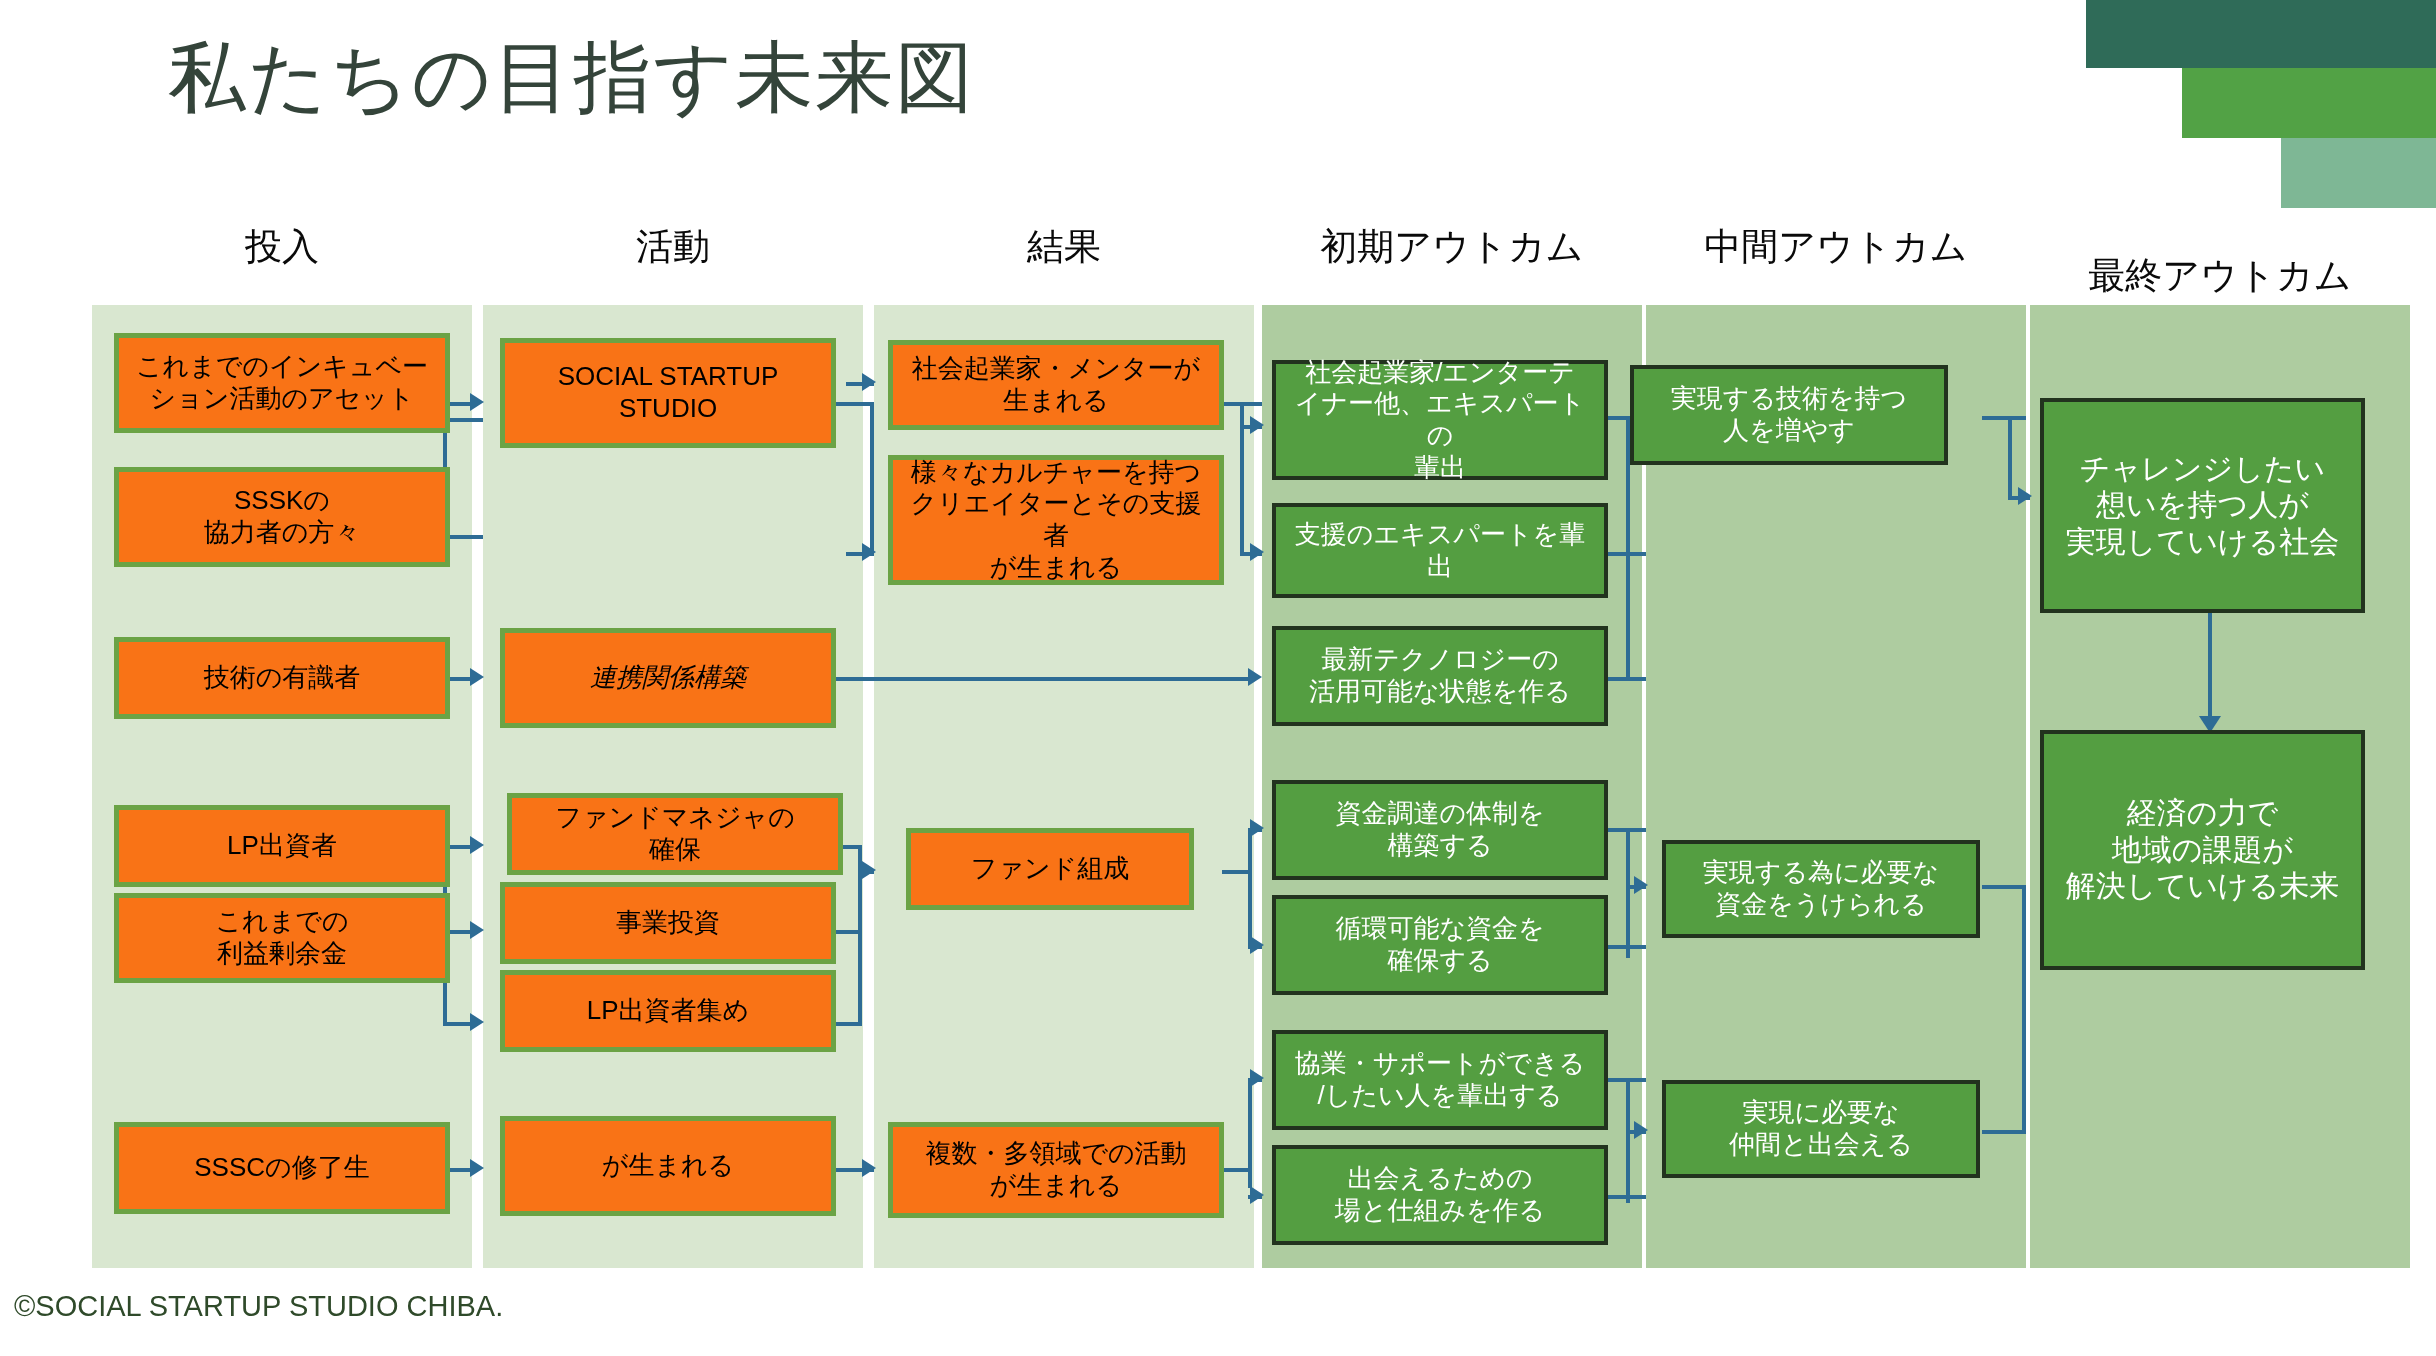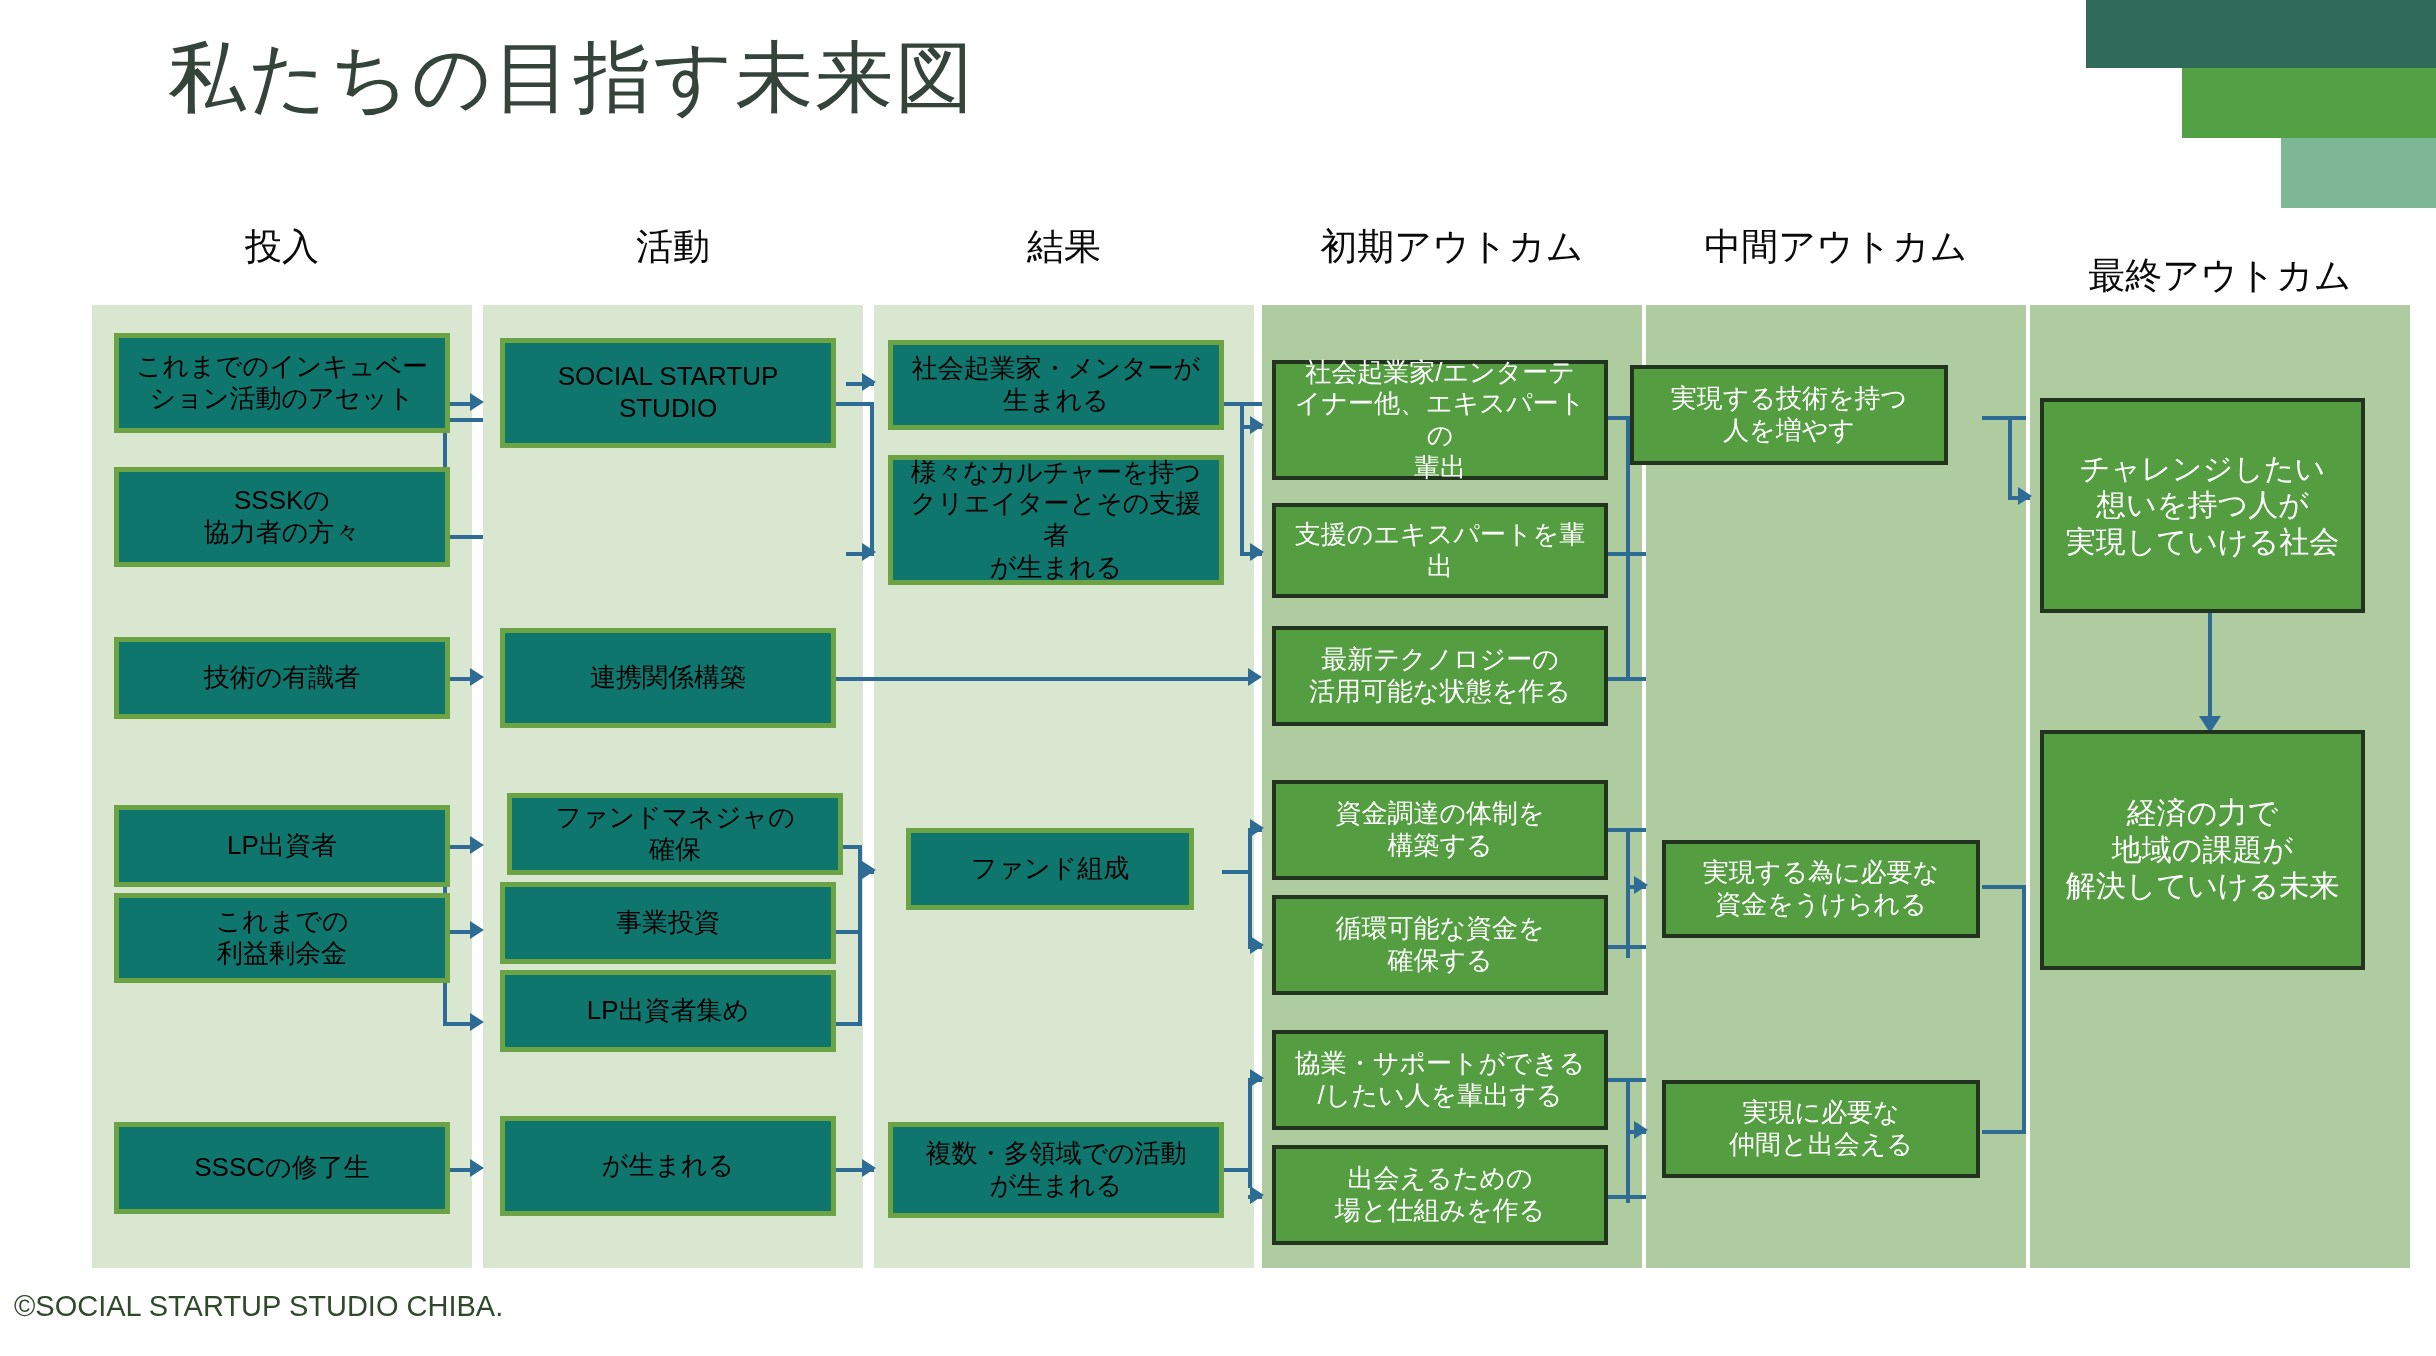--- a/index.html
+++ b/index.html
@@ -34,21 +34,21 @@
   .band.light{background:#D9E7D0;}
   .band.mid{background:#AECCA0;}
 
   
   .node{
     position:absolute;box-sizing:border-box;
     display:flex;align-items:center;justify-content:center;
     text-align:center;line-height:1.22;
   }
   .node.white{
-    background:#0f766e;border:5px solid #6BA345;color:#000000;
+    background:#f97316;border:5px solid #6BA345;color:#000000;
     font-size:26px;
   }
   .node.green{
     background:#549E41;border:4px solid #22331E;color:#ffffff;
     font-size:26px;
   }
   .node.final{
     background:#549E41;border:4px solid #22331E;color:#ffffff;
     font-size:30px;
   }
@@ -211,21 +211,21 @@
 <div class="node white" style="left:114px;top:893px;width:336px;height:90px;">
     <span>これまでの<br>利益剰余金</span>
   </div>
 <div class="node white" style="left:114px;top:1122px;width:336px;height:92px;">
     <span>SSSCの修了生</span>
   </div>
 
 <div class="node white" style="left:500px;top:338px;width:336px;height:110px;">
     <span>SOCIAL STARTUP<br>STUDIO</span>
   </div>
-<div class="node white" style="left:500px;top:628px;width:336px;height:100px;">
+<div class="node white" style="left:500px;top:628px;width:336px;height:100px;font-style:italic;">
     <span>連携関係構築</span>
   </div>
 <div class="node white" style="left:500px;top:793px;width:336px;height:82px;margin-left:7px;">
     <span>ファンドマネジャの<br>確保</span>
   </div>
 <div class="node white" style="left:500px;top:882px;width:336px;height:82px;">
     <span>事業投資</span>
   </div>
 <div class="node white" style="left:500px;top:970px;width:336px;height:82px;">
     <span>LP出資者集め</span>

